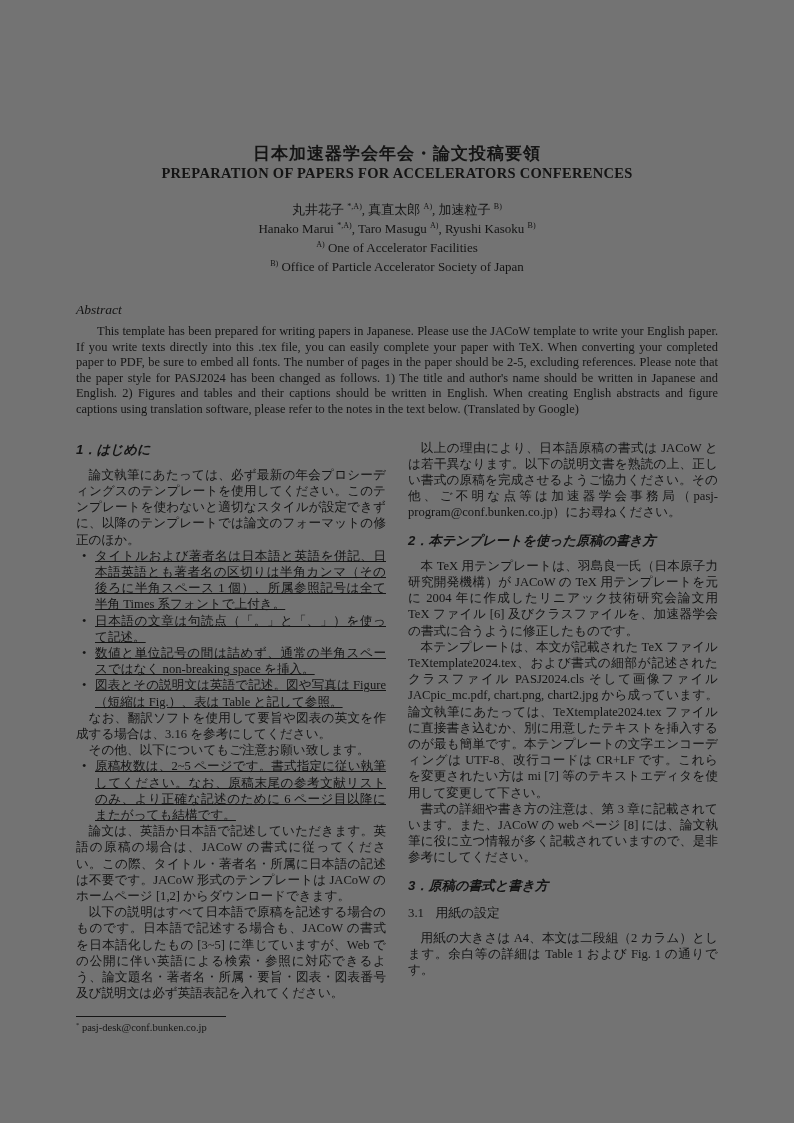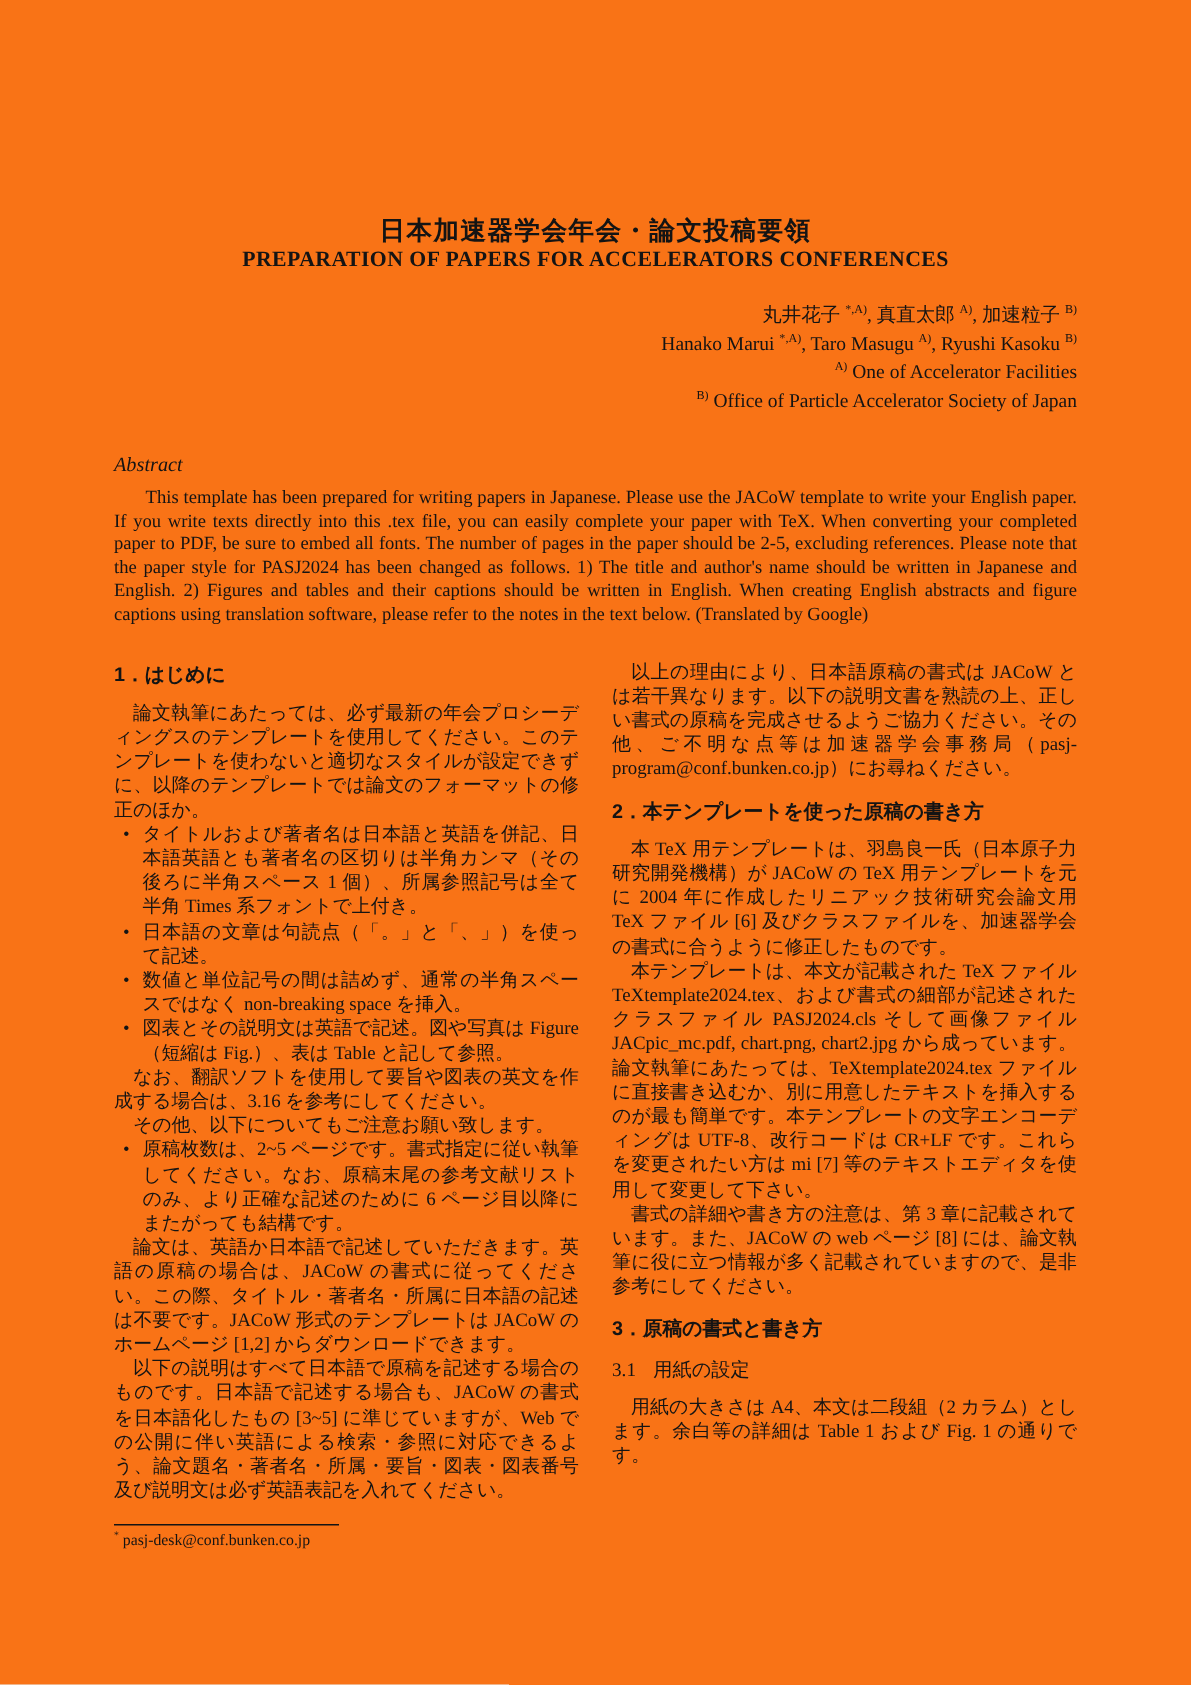--- a/index.html
+++ b/index.html
@@ -1,48 +1,48 @@
 <!DOCTYPE html>
 <html><head>
 <meta charset="utf-8">
 <style>
   * { margin:0; padding:0; box-sizing:border-box; }
   html, body { background:#e9e9e9; }
   .page {
-    width:794px; height:1123px; margin:0 auto; background:#f97316;
+    width:794px; height:1123px; margin:0 auto; background:#737373;
     padding:142px 76px 28px 76px; overflow:hidden;
     font-family:"Liberation Serif","DejaVu Serif",serif;
     color:#141414;
   }
   .title-jp {
     text-align:center; font-size:17px; font-weight:bold; letter-spacing:1px;
   }
   .title-en {
     text-align:center; font-size:14.5px; font-weight:bold; letter-spacing:0.3px;
   }
-  .authors { text-align:right; font-size:13px; margin-top:18px; line-height:19px; }
+  .authors { text-align:center; font-size:13px; margin-top:18px; line-height:19px; }
   .authors p { margin:0; }
   sup { font-size:0.62em; vertical-align:super; line-height:0; }
   .abstract-heading { font-style:italic; font-size:13.5px; margin-top:26px; }
   .abstract-text {
     font-size:12.4px; line-height:15.6px; text-align:justify;
     margin-top:6px; text-indent:1.7em;
   }
   .columns { display:flex; gap:22px; margin-top:22px; min-height:600px; }
   .col {
     width:310px; position:relative;
     font-size:12.6px; line-height:16.2px; text-align:justify;
   }
   .para { text-indent:1em; }
   .sec-heading {
     font-family:"Liberation Sans","DejaVu Sans",sans-serif;
-    font-weight:bold; font-size:13.2px; margin:12px 0 9px 0; text-align:left;
+    font-weight:bold; font-size:13.2px; margin:12px 0 9px 0; text-align:left;font-style:italic;
   }
   .sec-heading.first { margin-top:2px; }
-  ul.bullets { list-style:none; margin:0 0 0 6px; }
+  ul.bullets { list-style:none; margin:0 0 0 6px;text-decoration:underline; }
   ul.bullets li { padding-left:13px; position:relative; }
   ul.bullets li::before { content:"\2022"; position:absolute; left:0; top:0; }
   .subsec { font-size:12.8px; margin:11px 0 9px 0; }
   .subsec .num { margin-right:0.9em; }
   .footnote { position:absolute; left:0; bottom:6px; font-size:10.5px; line-height:13px; }
   .footnote-rule { width:150px; border-top:1px solid #141414; margin-bottom:4px; }
 </style>
 </head>
 <body>
 

